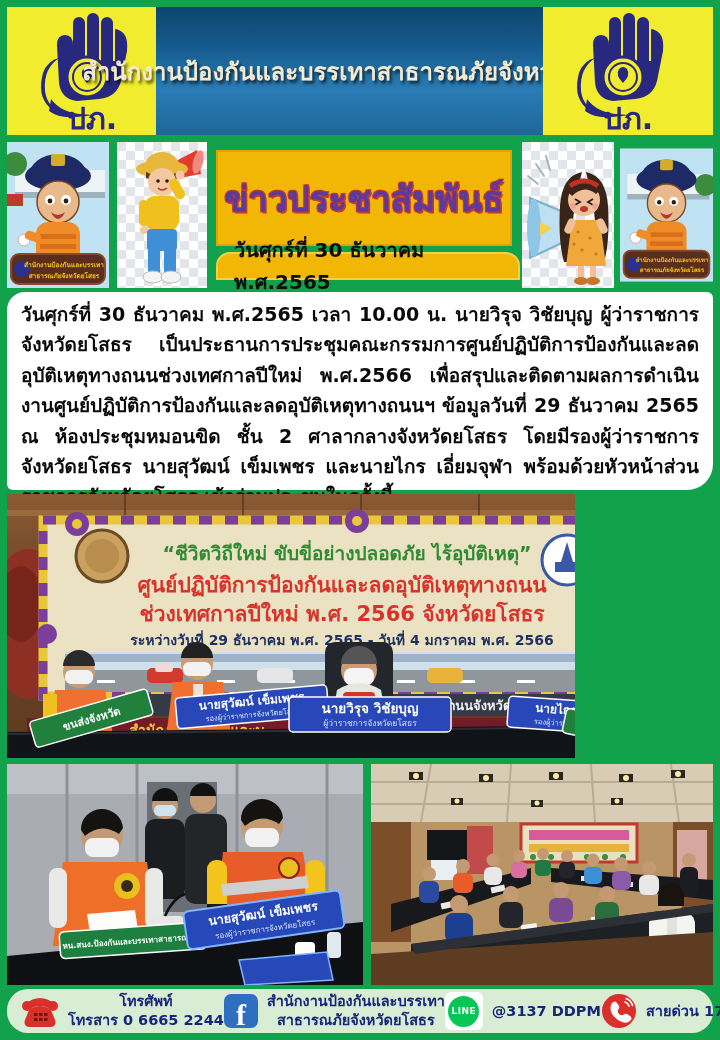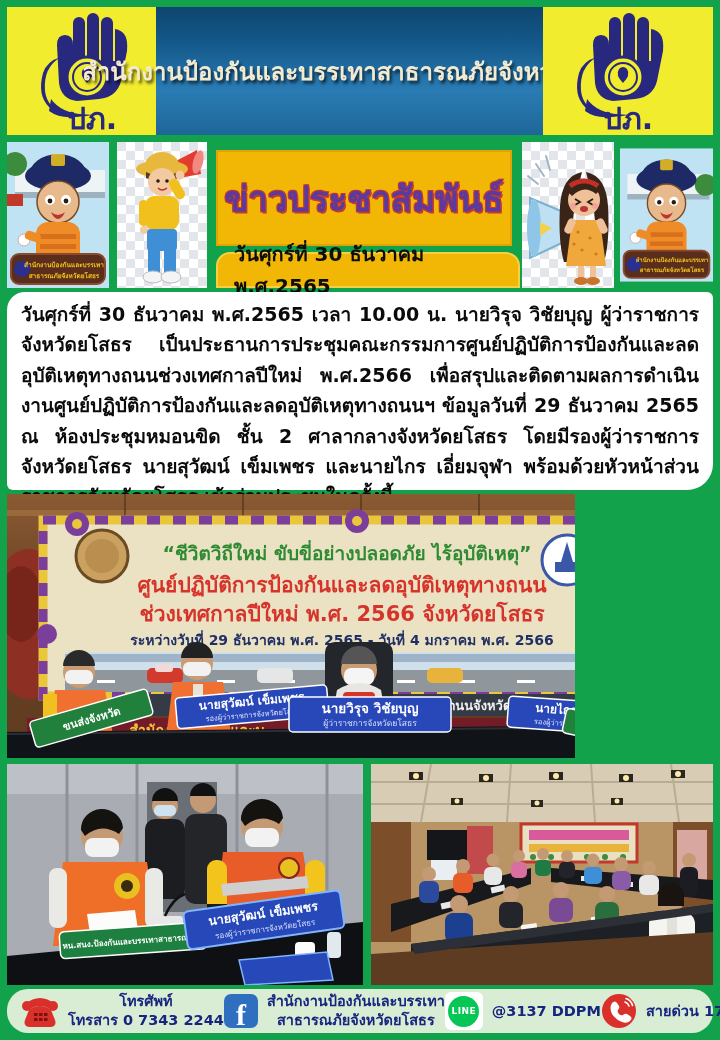--- a/index.html
+++ b/index.html
@@ -22,21 +22,21 @@
   .mascot.right{left:620px;width:93px}
   .cartoon{position:absolute;top:142px;height:146px;overflow:hidden;
     background:repeating-conic-gradient(#ffffff 0 25%,#e2e6ea 0 50%) 0 0/18px 18px;}
   .cartoon.boy{left:117px;width:90px}
   .cartoon.girl{left:522px;width:92px}
   .title-box{position:absolute;left:216px;top:150px;width:296px;height:96px;
     background:#f2b705;border:2px solid #dda404;box-sizing:border-box;
     display:flex;align-items:center;justify-content:center;}
   .title-text{font-size:35px;font-weight:bold;color:#5b3aa0;
     text-shadow:1.5px 1.5px 0 #c33a2e,-1px -1px 0 #c33a2e,1px -1px 0 #c33a2e,-1px 1px 0 #c33a2e;}
-  .date-box{position:absolute;left:216px;top:252px;width:304px;height:36px;background:#f2b705;
+  .date-box{position:absolute;left:216px;top:252px;width:304px;height:28px;background:#f2b705;
     border:2px solid #f6cf45;border-radius:14px 14px 0 0;box-sizing:border-box;
     display:flex;align-items:center;padding-left:16px;justify-content:flex-end;}
   .date-text{font-size:20px;font-weight:bold;color:#0d0d0d;}
 
   
   .body-box{position:absolute;left:7px;top:292px;width:706px;height:198px;background:#ffffff;
     border-radius:18px 6px 26px 6px;box-sizing:border-box;padding:7px 14px 0 14px;}
   .body-text{font-size:19px;line-height:1.6;color:#0b0b0b;font-weight:bold;
     text-align:justify;margin:0;}
 
@@ -579,21 +579,21 @@
             <rect x="13" y="19" width="3.5" height="3"></rect>
             <rect x="18" y="19" width="3.5" height="3"></rect>
             <rect x="23" y="19" width="3.5" height="3"></rect>
             <rect x="13" y="24" width="3.5" height="3"></rect>
             <rect x="18" y="24" width="3.5" height="3"></rect>
             <rect x="23" y="24" width="3.5" height="3"></rect>
           </g>
       </svg>
       <div class="f-text">
         <div>โทรศัพท์</div>
-        <div>โทรสาร 0 7343 2244</div>
+        <div>โทรสาร 0 6665 2244</div>
       </div>
     </div>
     <div class="f-divider"></div>
     <div class="f-item">
       <div class="fb-tile">
           <span class="fb-f">f</span>
         </div>
       <div class="f-text">
         <div>สำนักงานป้องกันและบรรเทา</div>
         <div>สาธารณภัยจังหวัดยโสธร</div>

